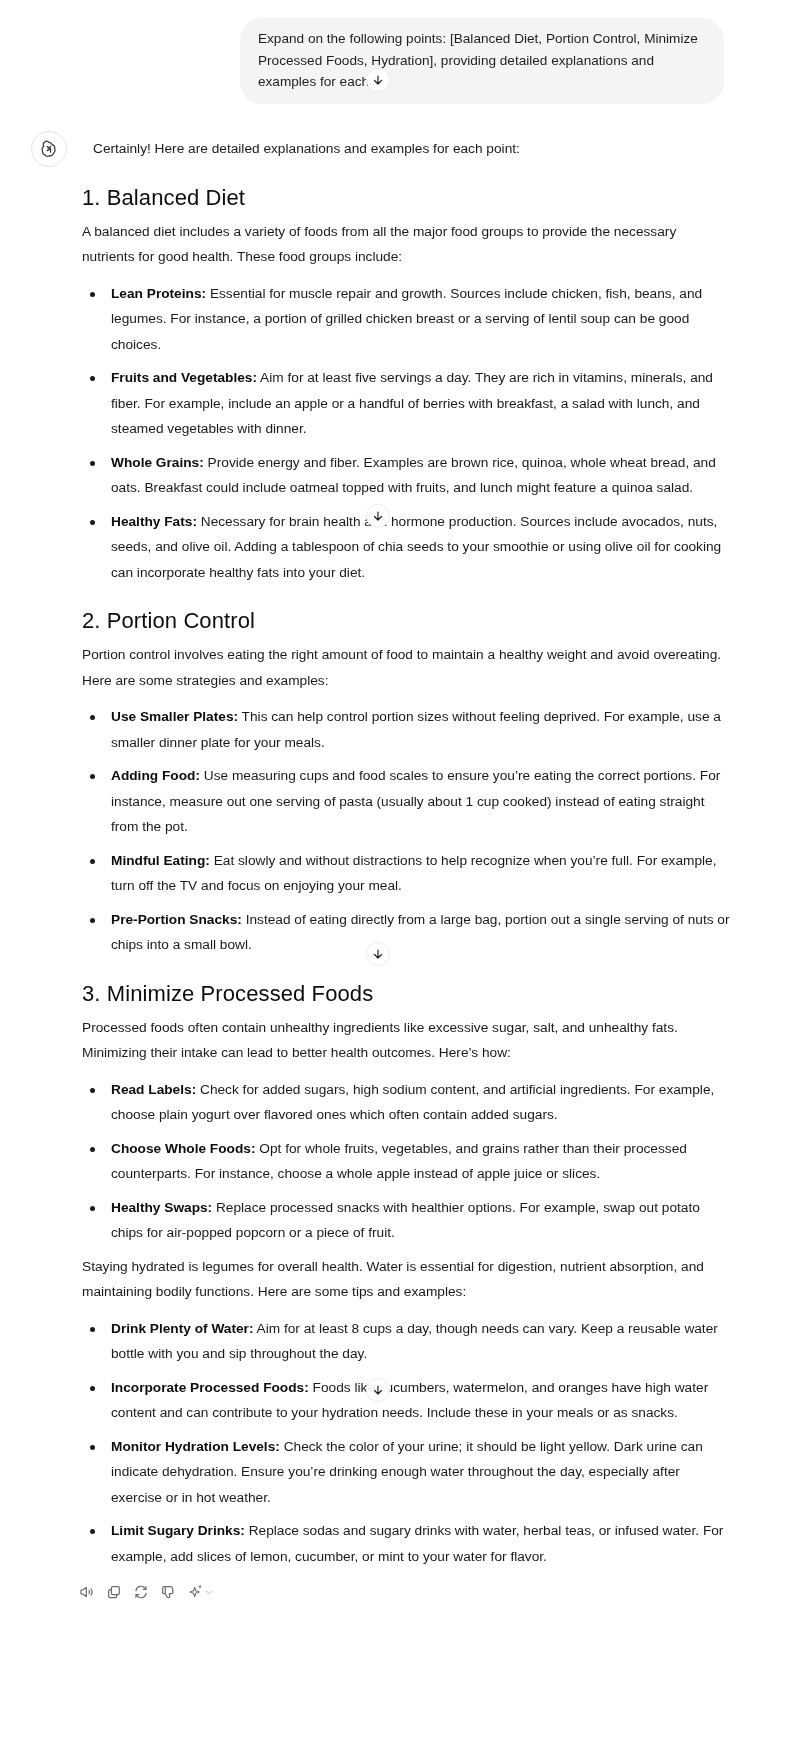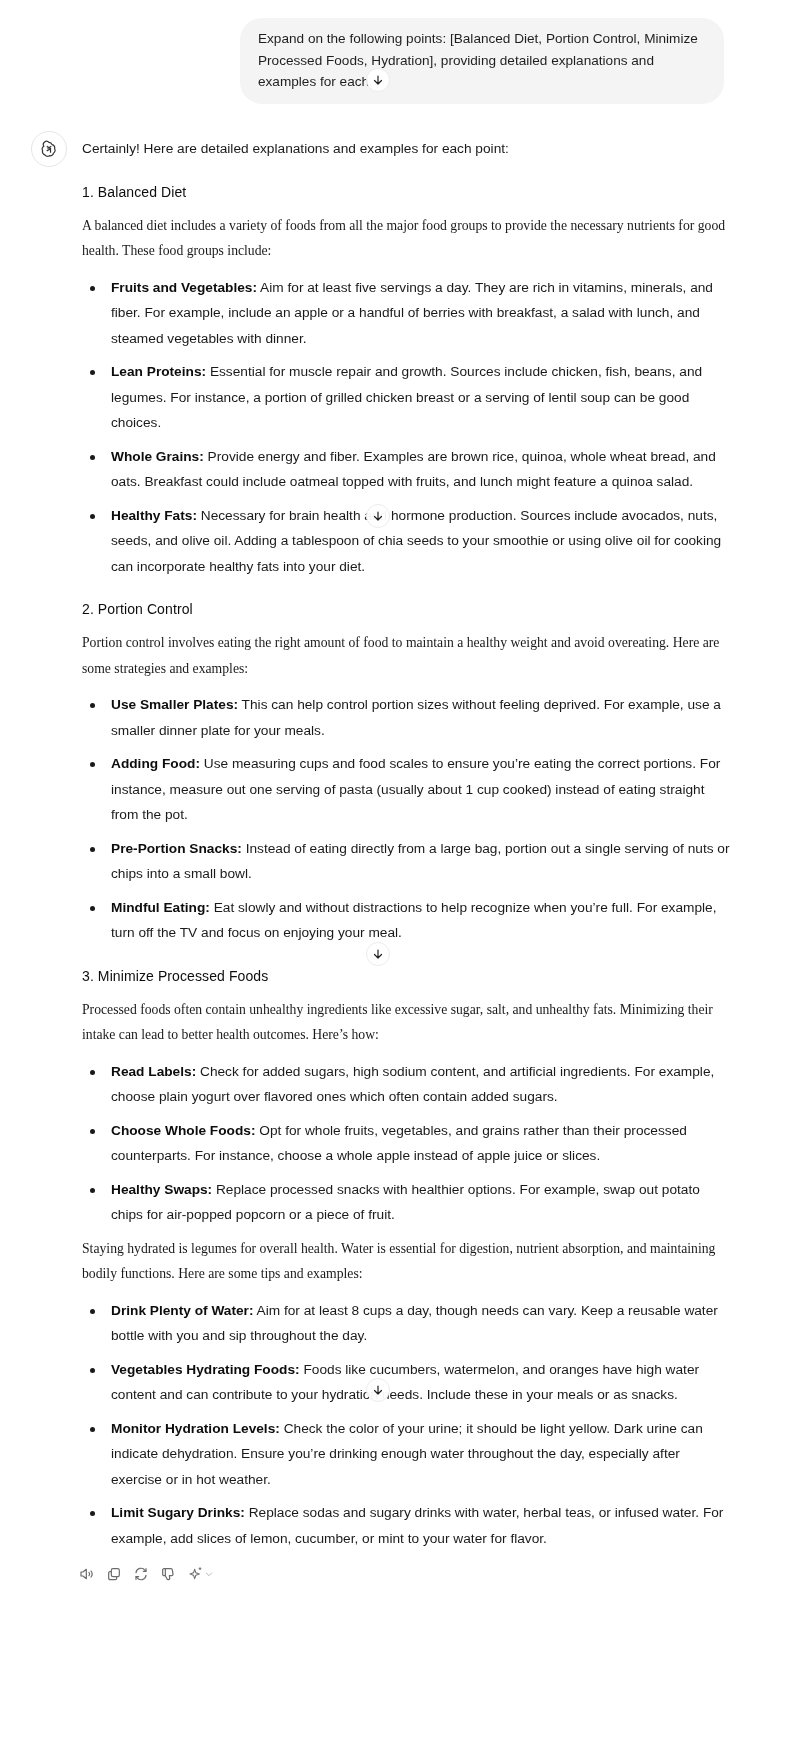--- a/index.html
+++ b/index.html
@@ -14,23 +14,23 @@
     padding: 10px 20px 11px 18px;
     font-size: 13.6px; line-height: 21.5px; color: #1f1f1f;
   }
   .assistant { position: absolute; top: 131px; left: 28px; width: 700px; }
   .avatar {
     position: absolute; left: 3px; top: 0px; width: 34px; height: 34px;
     border-radius: 50%; border: 1px solid #e5e5e5; background:#fff;
     display: flex; align-items: center; justify-content: center;
   }
   .content { margin-left: 54px; width: 648px; font-size: 13.7px; line-height: 25.5px; color:#1a1a1a; }
-  .intro { margin: 5px 0 0 0; }
-  h3 { font-size: 14px; font-weight: normal; color: #0d0d0d; margin: 17px 0 8px 0; line-height: 26px; letter-spacing: 0.1px; }
-  p.para { margin: 0 0 11px 0; font-family: Liberation Serif, serif; }
+  .intro { margin: 5px 0 0 11px; }
+  h3 { font-size: 22px; font-weight: normal; color: #0d0d0d; margin: 23px 0 8px 0; line-height: 26px; letter-spacing: 0.1px; }
+  p.para { margin: 0 0 11px 0; }
   ul { margin: 10px 0 0 0; padding-left: 29px; list-style: none; }
   li { position: relative; margin: 0 0 8px 0; }
   li::before { content: ""; position: absolute; left: -21px; top: 11px; width: 5px; height: 5px; border-radius: 50%; background: #1a1a1a; }
   li b { font-weight: bold; color:#0d0d0d; }
   .section { margin-top: 0; }
   .actions { display: flex; gap: 9px; align-items: center; margin-top: 14px; margin-left: -4px; }
   .act { width: 18px; height: 18px; display: flex; align-items: center; justify-content: center; cursor: pointer; }
   .act svg { width: 16px; height: 16px; }
   .scroll-btn {
     position: absolute; width: 22px; height: 22px; border-radius: 50%;
@@ -54,50 +54,50 @@
     </svg>
   </div>
   <div class="content">
     <p class="intro">Certainly! Here are detailed explanations and examples for each point:</p>
 
     <div id="sections">
         <div class="section">
           <h3>1. Balanced Diet</h3>
           <p class="para">A balanced diet includes a variety of foods from all the major food groups to provide the necessary nutrients for good health. These food groups include:</p>
           <ul>
+            <li><b>Lean Proteins:</b><span> Essential for muscle repair and growth. Sources include chicken, fish, beans, and legumes. For instance, a portion of grilled chicken breast or a serving of lentil soup can be good choices.</span></li>
             <li><b>Fruits and Vegetables:</b><span> Aim for at least five servings a day. They are rich in vitamins, minerals, and fiber. For example, include an apple or a handful of berries with breakfast, a salad with lunch, and steamed vegetables with dinner.</span></li>
-            <li><b>Lean Proteins:</b><span> Essential for muscle repair and growth. Sources include chicken, fish, beans, and legumes. For instance, a portion of grilled chicken breast or a serving of lentil soup can be good choices.</span></li>
             <li><b>Whole Grains:</b><span> Provide energy and fiber. Examples are brown rice, quinoa, whole wheat bread, and oats. Breakfast could include oatmeal topped with fruits, and lunch might feature a quinoa salad.</span></li>
             <li><b>Healthy Fats:</b><span> Necessary for brain health and hormone production. Sources include avocados, nuts, seeds, and olive oil. Adding a tablespoon of chia seeds to your smoothie or using olive oil for cooking can incorporate healthy fats into your diet.</span></li>
           </ul>
         </div>
         <div class="section">
           <h3>2. Portion Control</h3>
           <p class="para">Portion control involves eating the right amount of food to maintain a healthy weight and avoid overeating. Here are some strategies and examples:</p>
           <ul>
             <li><b>Use Smaller Plates:</b><span> This can help control portion sizes without feeling deprived. For example, use a smaller dinner plate for your meals.</span></li>
             <li><b>Adding Food:</b><span> Use measuring cups and food scales to ensure you’re eating the correct portions. For instance, measure out one serving of pasta (usually about 1 cup cooked) instead of eating straight from the pot.</span></li>
+            <li><b>Mindful Eating:</b><span> Eat slowly and without distractions to help recognize when you’re full. For example, turn off the TV and focus on enjoying your meal.</span></li>
             <li><b>Pre-Portion Snacks:</b><span> Instead of eating directly from a large bag, portion out a single serving of nuts or chips into a small bowl.</span></li>
-            <li><b>Mindful Eating:</b><span> Eat slowly and without distractions to help recognize when you’re full. For example, turn off the TV and focus on enjoying your meal.</span></li>
           </ul>
         </div>
         <div class="section">
           <h3>3. Minimize Processed Foods</h3>
           <p class="para">Processed foods often contain unhealthy ingredients like excessive sugar, salt, and unhealthy fats. Minimizing their intake can lead to better health outcomes. Here’s how:</p>
           <ul>
             <li><b>Read Labels:</b><span> Check for added sugars, high sodium content, and artificial ingredients. For example, choose plain yogurt over flavored ones which often contain added sugars.</span></li>
             <li><b>Choose Whole Foods:</b><span> Opt for whole fruits, vegetables, and grains rather than their processed counterparts. For instance, choose a whole apple instead of apple juice or slices.</span></li>
             <li><b>Healthy Swaps:</b><span> Replace processed snacks with healthier options. For example, swap out potato chips for air-popped popcorn or a piece of fruit.</span></li>
           </ul>
         </div>
         <div class="section">
           <p class="para">Staying hydrated is legumes for overall health. Water is essential for digestion, nutrient absorption, and maintaining bodily functions. Here are some tips and examples:</p>
           <ul>
             <li><b>Drink Plenty of Water:</b><span> Aim for at least 8 cups a day, though needs can vary. Keep a reusable water bottle with you and sip throughout the day.</span></li>
-            <li><b>Vegetables Hydrating Foods:</b><span> Foods like cucumbers, watermelon, and oranges have high water content and can contribute to your hydration needs. Include these in your meals or as snacks.</span></li>
+            <li><b>Incorporate Processed Foods:</b><span> Foods like cucumbers, watermelon, and oranges have high water content and can contribute to your hydration needs. Include these in your meals or as snacks.</span></li>
             <li><b>Monitor Hydration Levels:</b><span> Check the color of your urine; it should be light yellow. Dark urine can indicate dehydration. Ensure you’re drinking enough water throughout the day, especially after exercise or in hot weather.</span></li>
             <li><b>Limit Sugary Drinks:</b><span> Replace sodas and sugary drinks with water, herbal teas, or infused water. For example, add slices of lemon, cucumber, or mint to your water for flavor.</span></li>
           </ul>
         </div>
       </div>
 
     <div class="actions">
       <div class="act">
         <svg viewBox="0 0 24 24" fill="none" stroke="#6b6b6b" stroke-width="1.8" stroke-linejoin="round" stroke-linecap="round">
           <path d="M3 9h3l5-4v14l-5-4H3z"></path>

